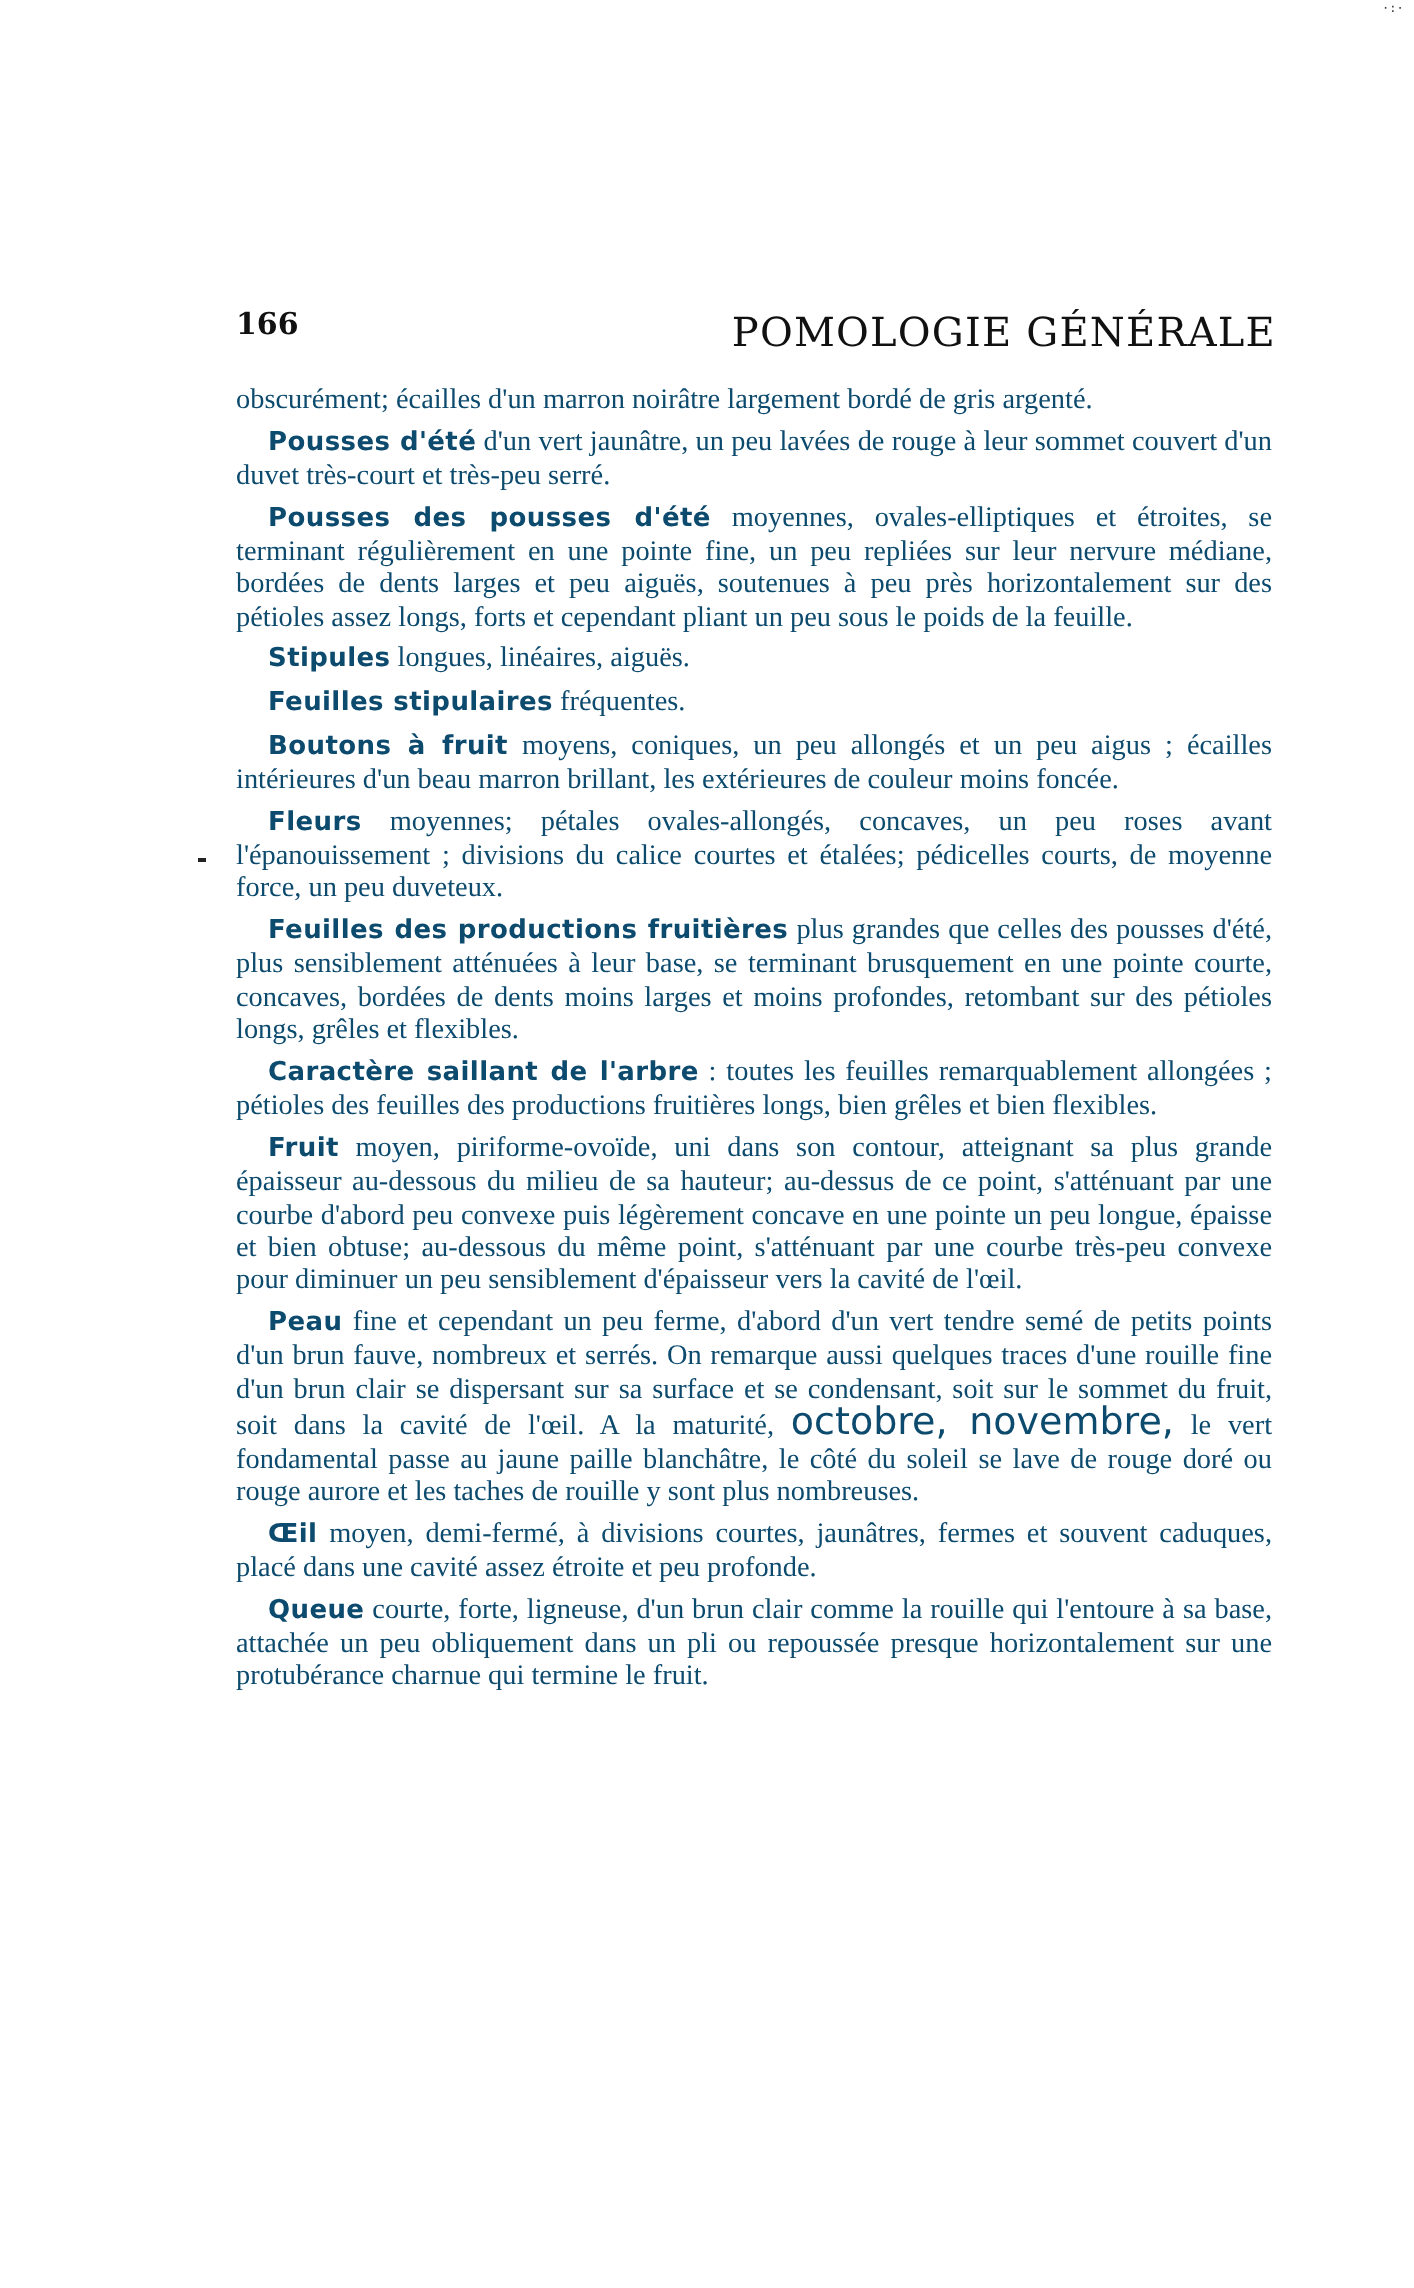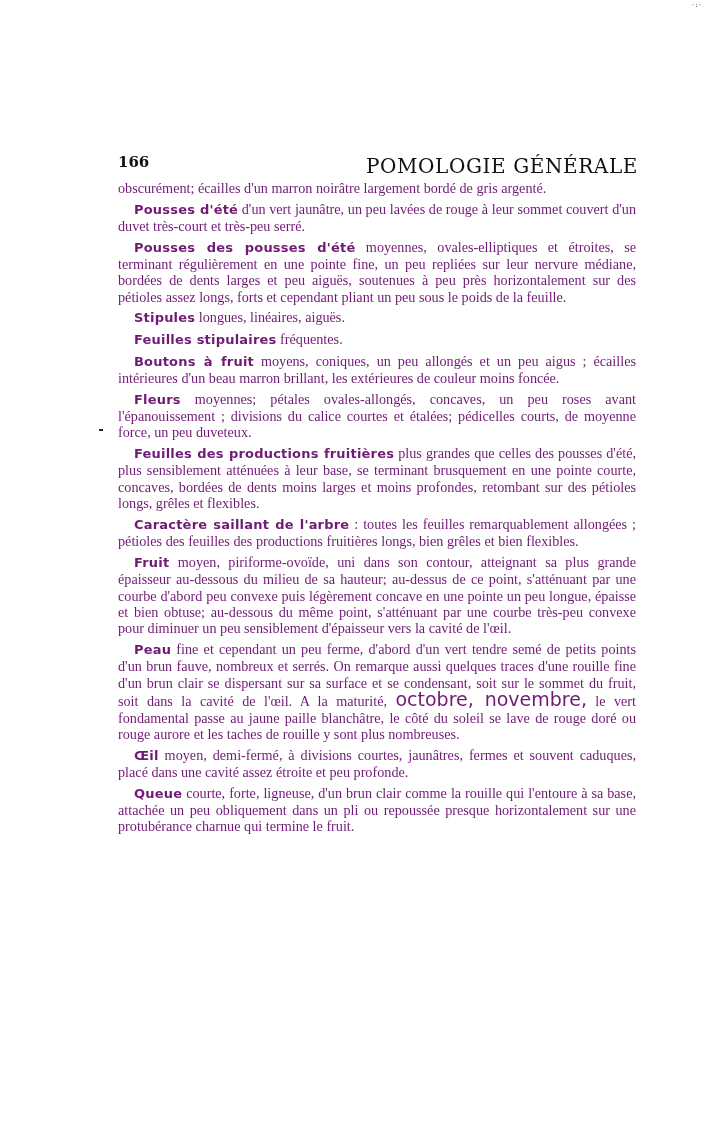--- a/index.html
+++ b/index.html
@@ -12,23 +12,23 @@
     font-family: "DejaVu Sans Mono", monospace; font-size: 6px; color: #333; line-height: 5px;
   }
   .speck { position: absolute; left: 99px; top: 429px; width: 4px; height: 2px; background:#222; }
   .header {
     position: absolute; left: 118px; top: 153px; width: 520px; height: 20px;
     font-family: "DejaVu Serif", serif; color: #111;
   }
   .page-number { position: absolute; left: 0; top: 0; font-size: 15px; font-weight: bold; }
   .running-title { position: absolute; left: 0; right: 0; text-align: right; top: 1px; font-size: 20px; letter-spacing: 0.6px; }
   .body-text {
-    position: absolute; left: 118px; top: 180px; width: 518px;
+    position: absolute; left: 118px; top: 192px; width: 518px;
     font-family: "Liberation Serif", serif; font-size: 14.2px; line-height: 16.4px;
-    color: #701a75; text-align: justify;
+    color: #0c4a6e; text-align: justify;
   }
   .para { margin: 0 0 4.2px 0; text-indent: 16px; }
   .para.cont { text-indent: 0; }
   .term { font-family: "DejaVu Sans", sans-serif; font-weight: bold; font-size: 13px; letter-spacing: 0.2px; }
   .strong { font-family: "DejaVu Sans", sans-serif; font-weight: normal; font-size: 19px; }
 </style>
 </head>
 <body>
 
 <div class="page">

